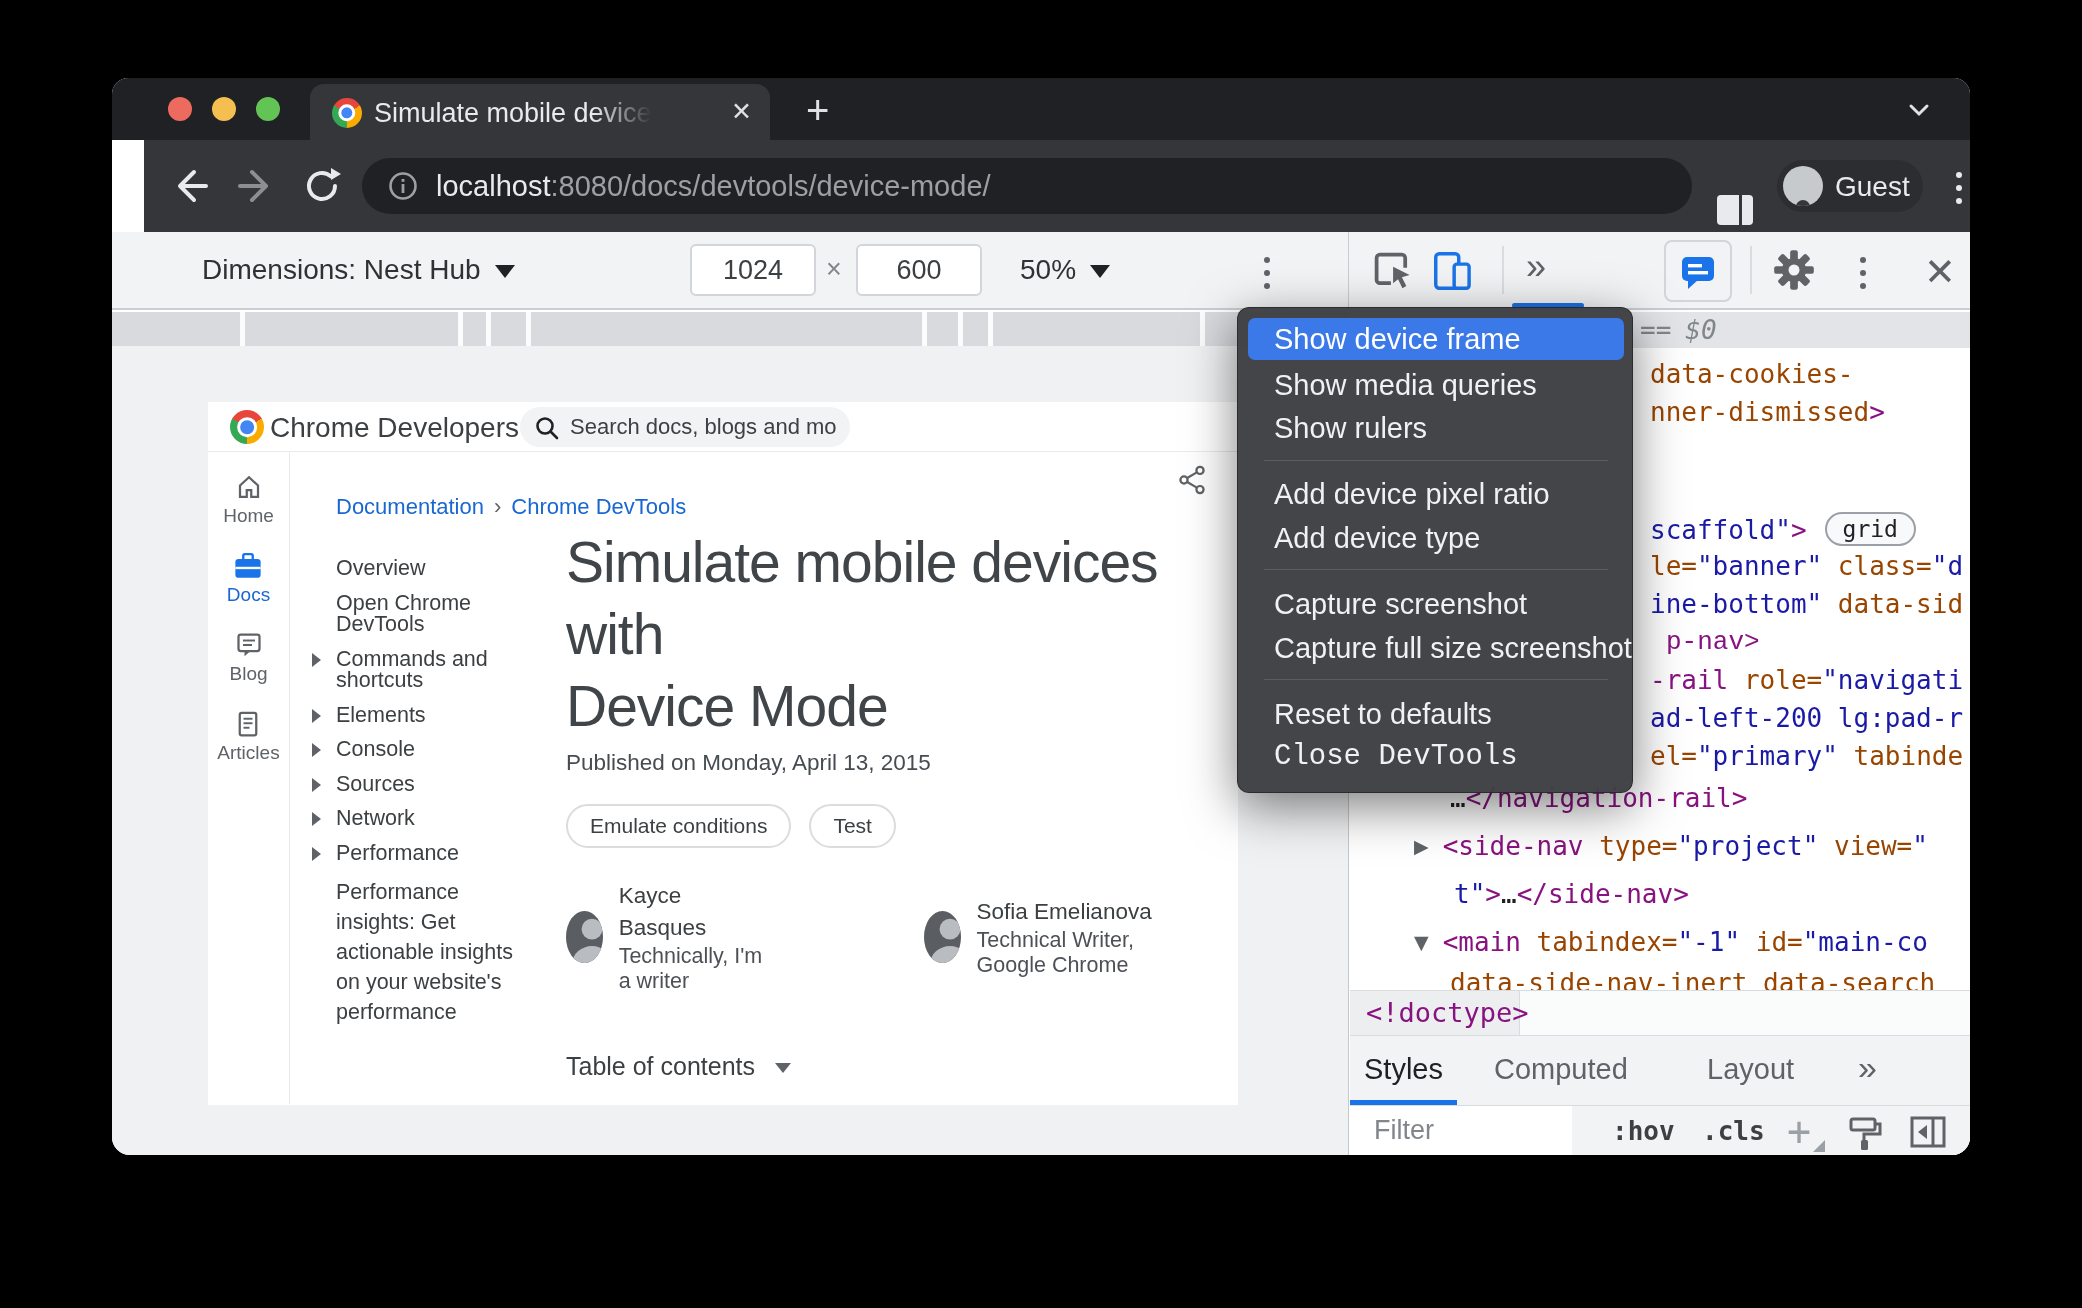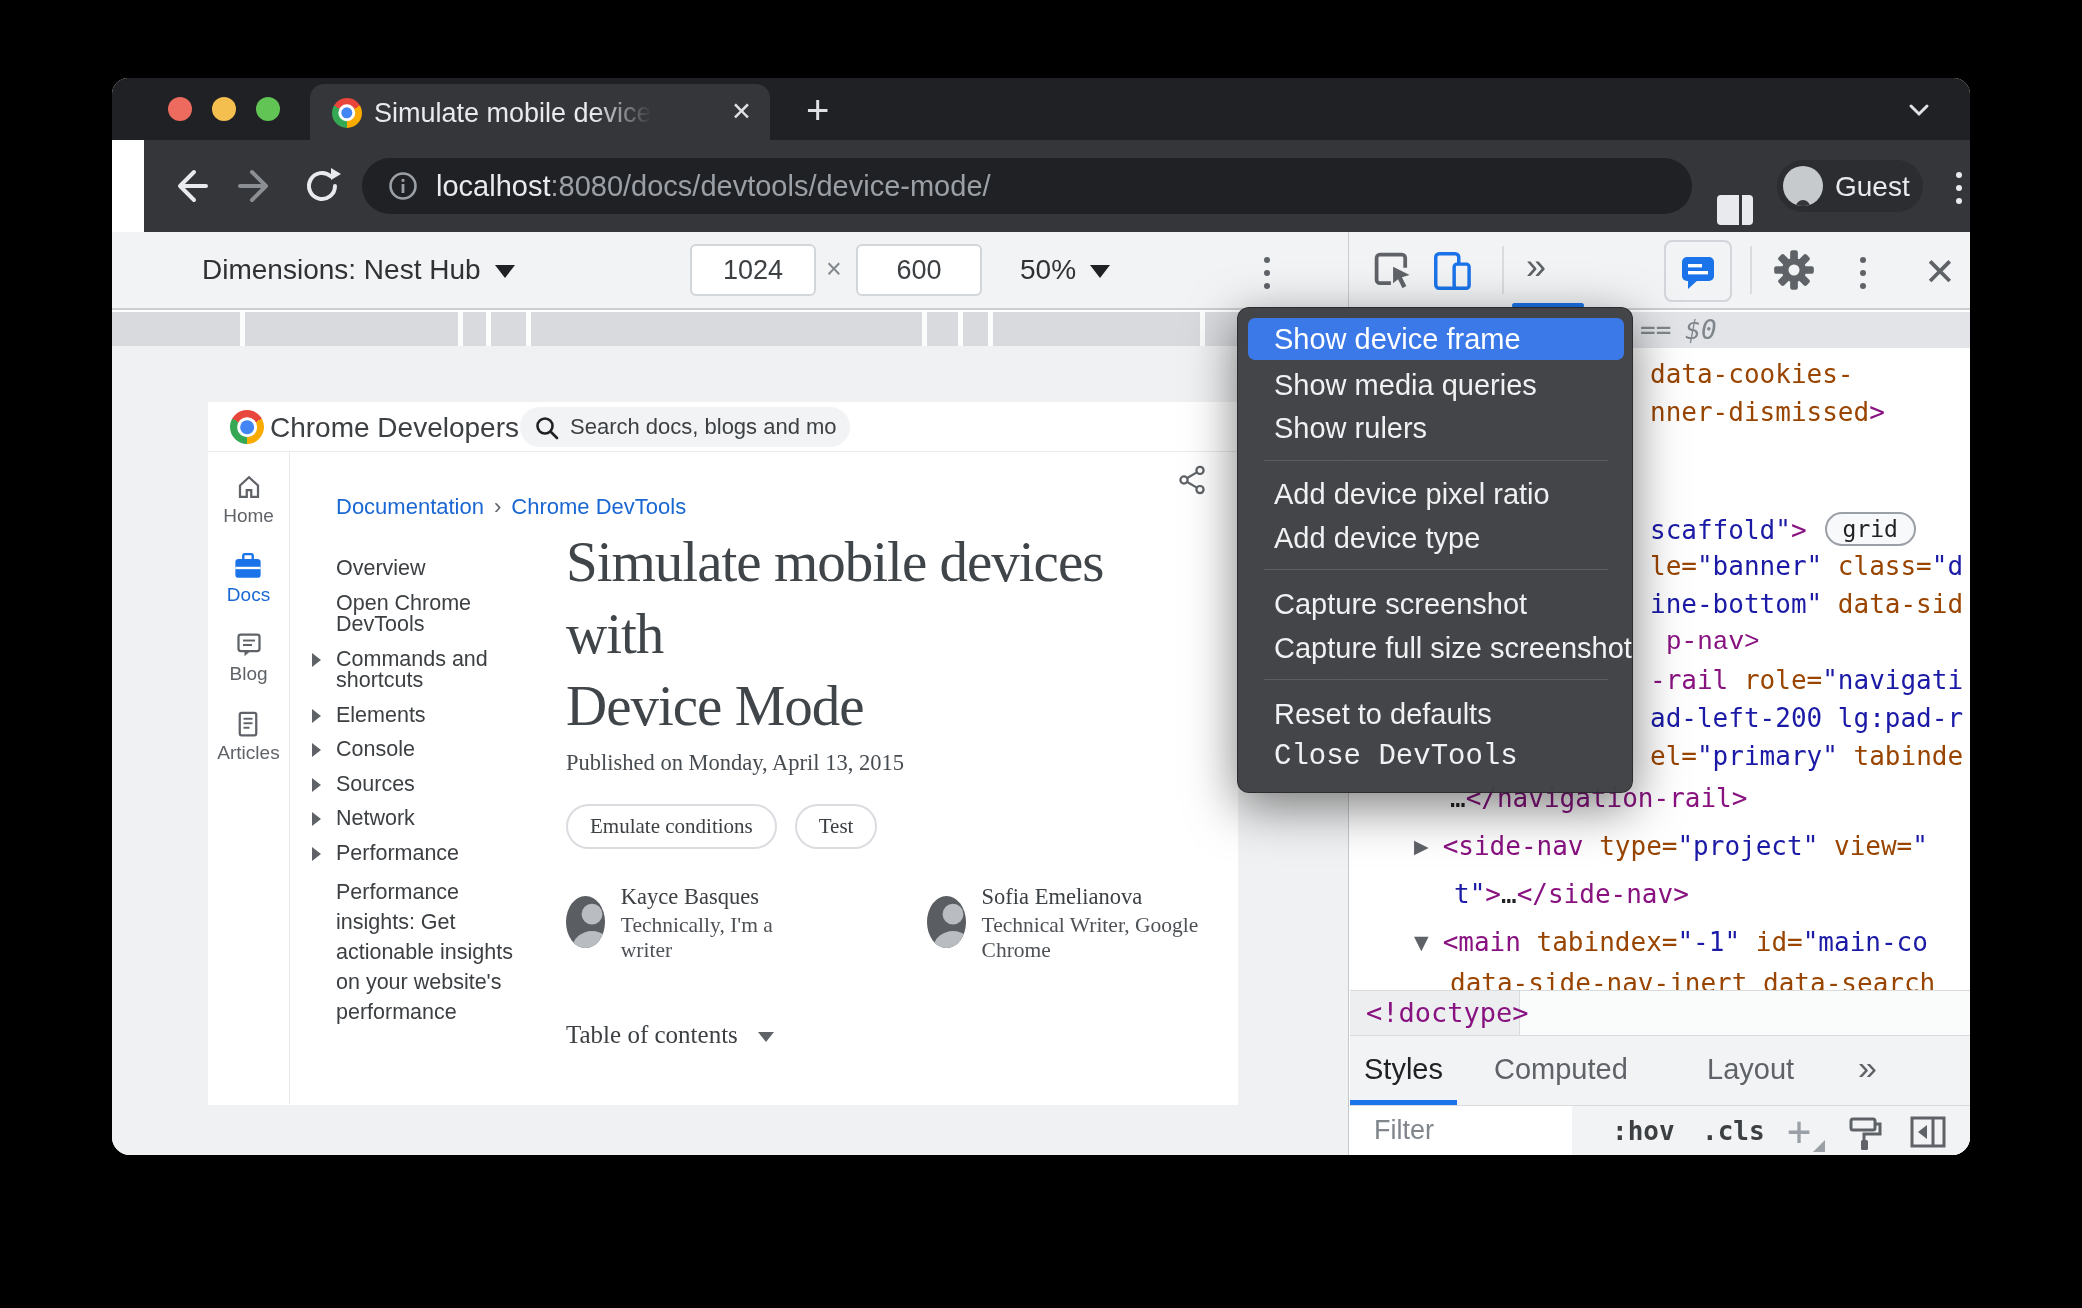--- a/index.html
+++ b/index.html
@@ -78,21 +78,21 @@
   .railitem{display:flex;flex-direction:column;align-items:center;gap:3px;color:#5f6368;font-size:19px;}
   .railitem.active{color:#1967d2;}
   .docnav{width:272px;padding:42px 0 0 0;font-size:21.5px;color:#3c4043;position:relative;}
   .crumb{padding-left:46px;font-size:22px;color:#1967d2;font-weight:500;white-space:nowrap;}
   .crumb .sep{color:#5f6368;font-weight:400;margin:0 10px;}
   .navlist{margin-top:38px;}
   .navitem{position:relative;padding-left:46px;margin-bottom:13px;line-height:21.5px;}
   .navitem .tri{position:absolute;left:22px;top:4px;width:0;height:0;border-top:7px solid transparent;border-bottom:7px solid transparent;border-left:9px solid #5f6368;}
   .navpill{background:#e8f0fe;border-radius:28px;padding:9px 20px 9px 46px;margin:2px 8px 8px 0;color:#1967d2;line-height:30px;}
   .navitem.multi{line-height:30px;}
-  .content{flex:1;padding:0 38px 0 4px;position:relative;font-family:Liberation Serif, serif;}
+  .content{flex:1;padding:0 38px 0 4px;position:relative;}
   .shareico{position:absolute;right:30px;top:12px;}
   .h1{margin-top:74px;font-size:57px;line-height:72px;color:#40454a;letter-spacing:-1px;}
   .pub{margin-top:8px;font-size:22.5px;color:#474c51;}
   .chips{margin-top:28px;display:flex;gap:18px;}
   .chip{border:2px solid #dadce0;border-radius:24px;padding:8px 22px;font-size:21px;color:#3c4043;}
   .authors{margin-top:32px;display:flex;gap:150px;}
   .author{display:flex;gap:16px;align-items:center;}
   .avatar{width:52px;height:52px;border-radius:50%;background:#5a5d61;overflow:hidden;position:relative;}
   .aname{font-size:22.5px;color:#3c4043;line-height:32px;}
   .arole{font-size:21.5px;color:#4d5156;}

